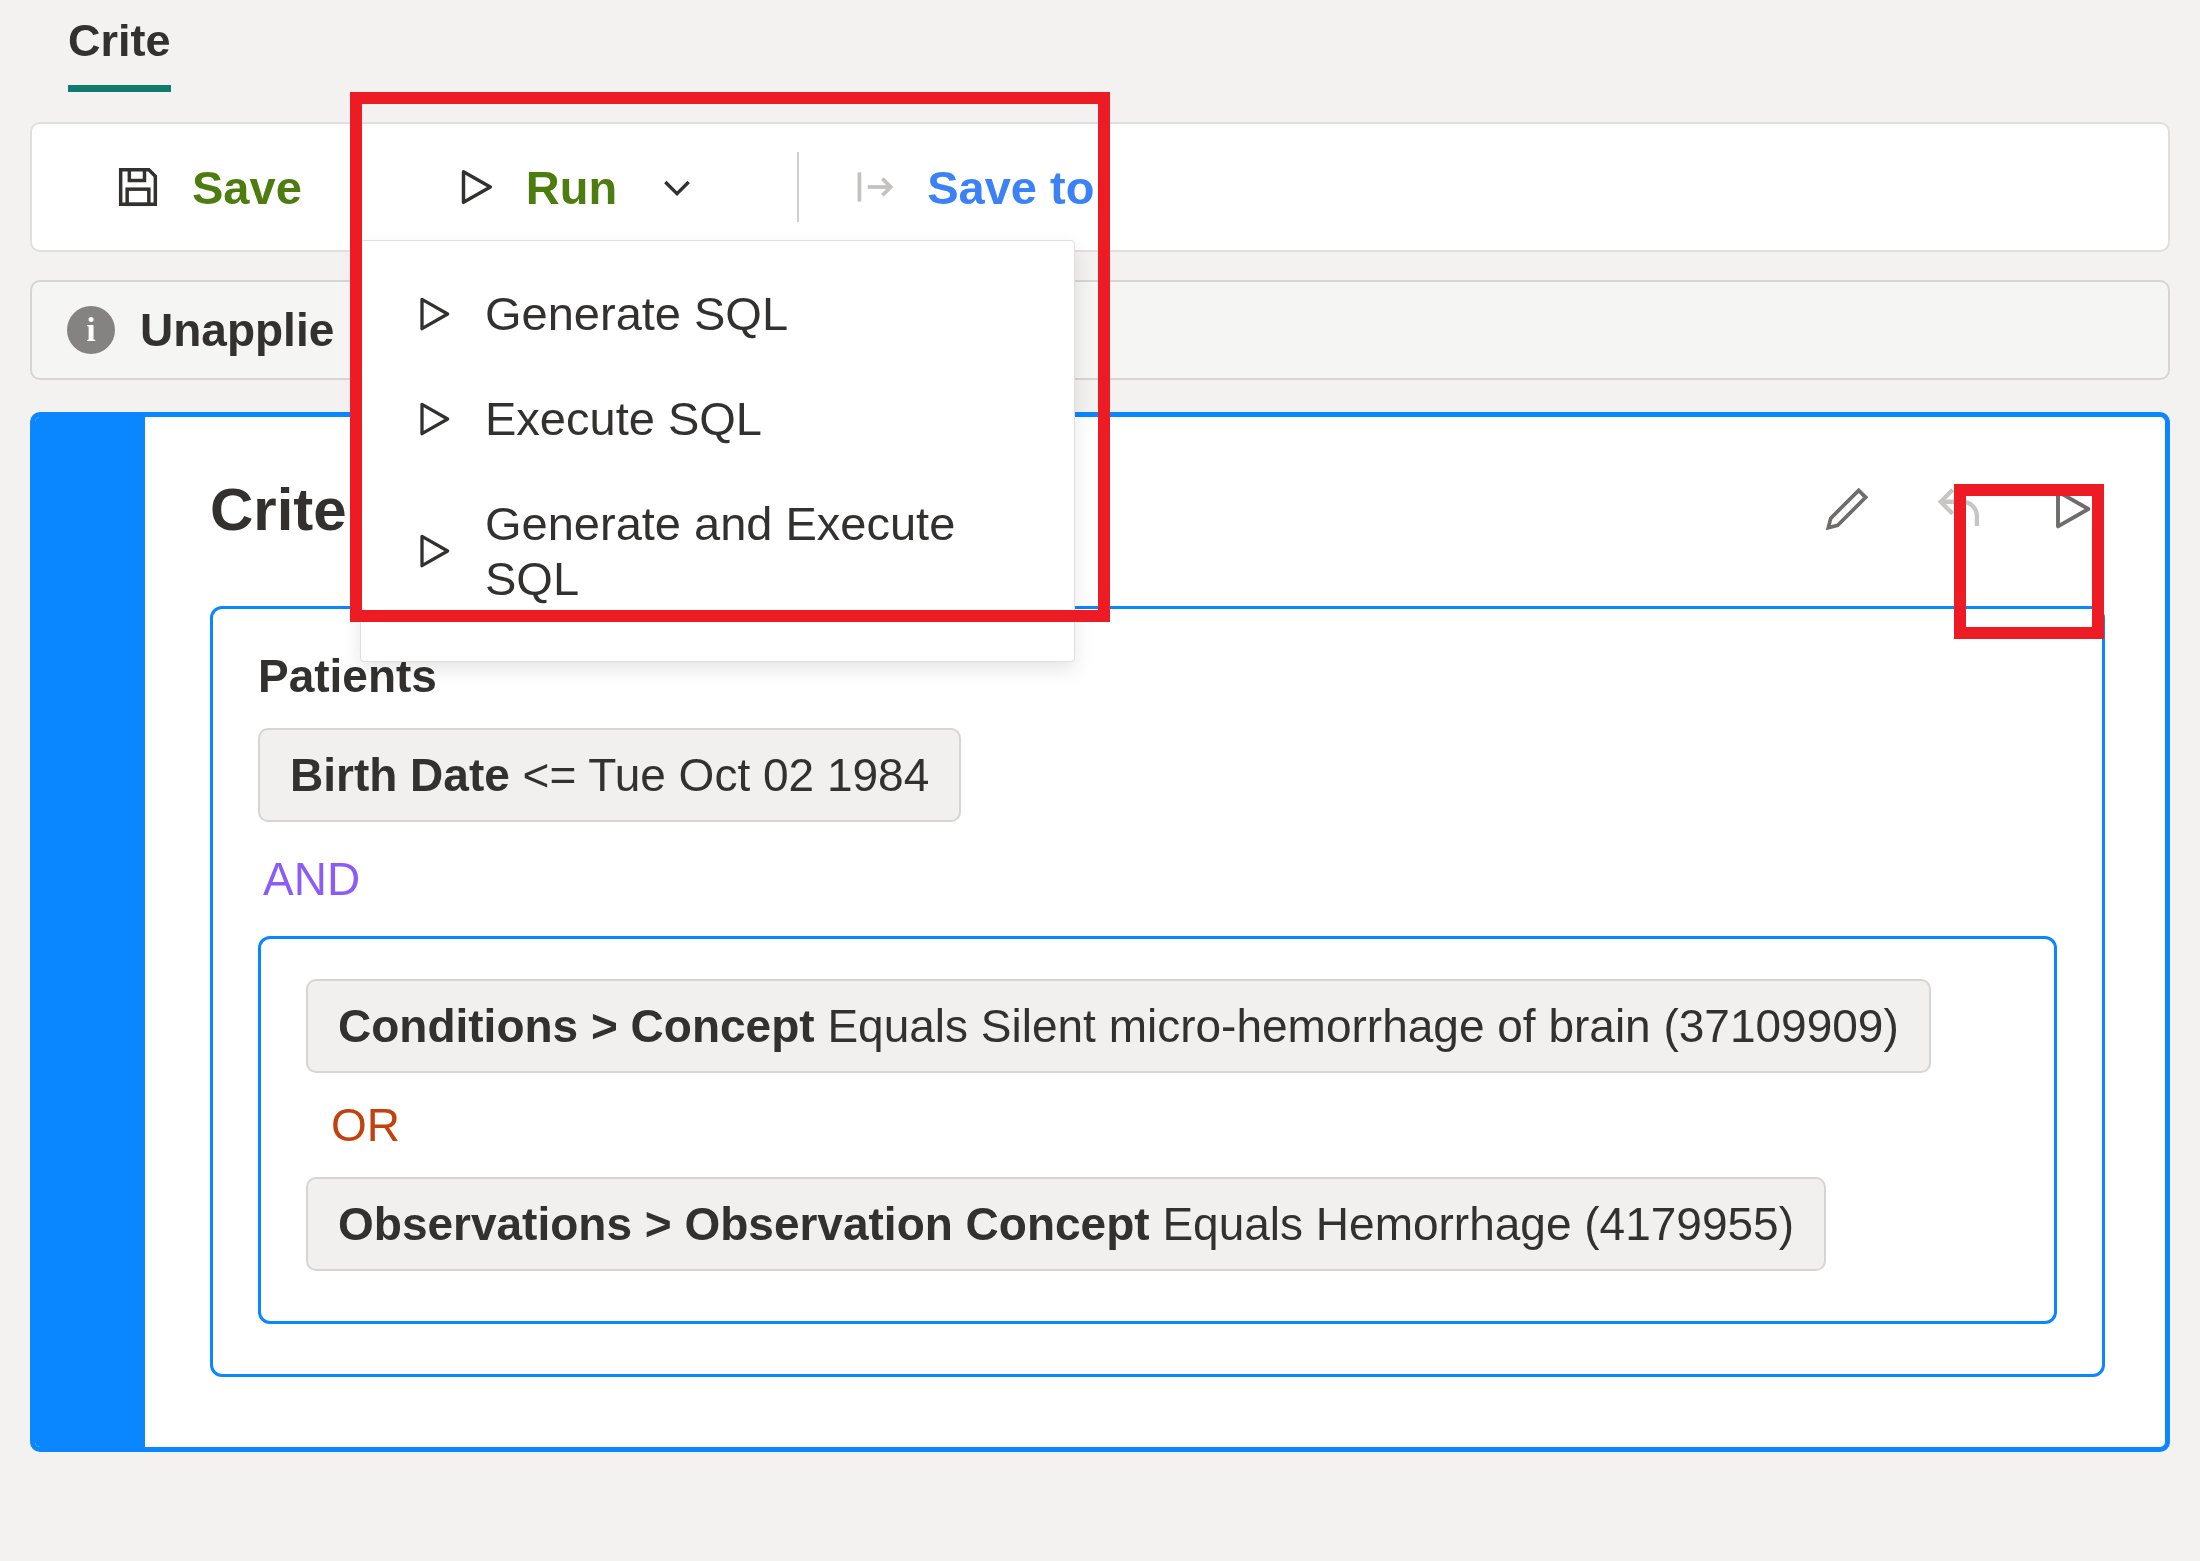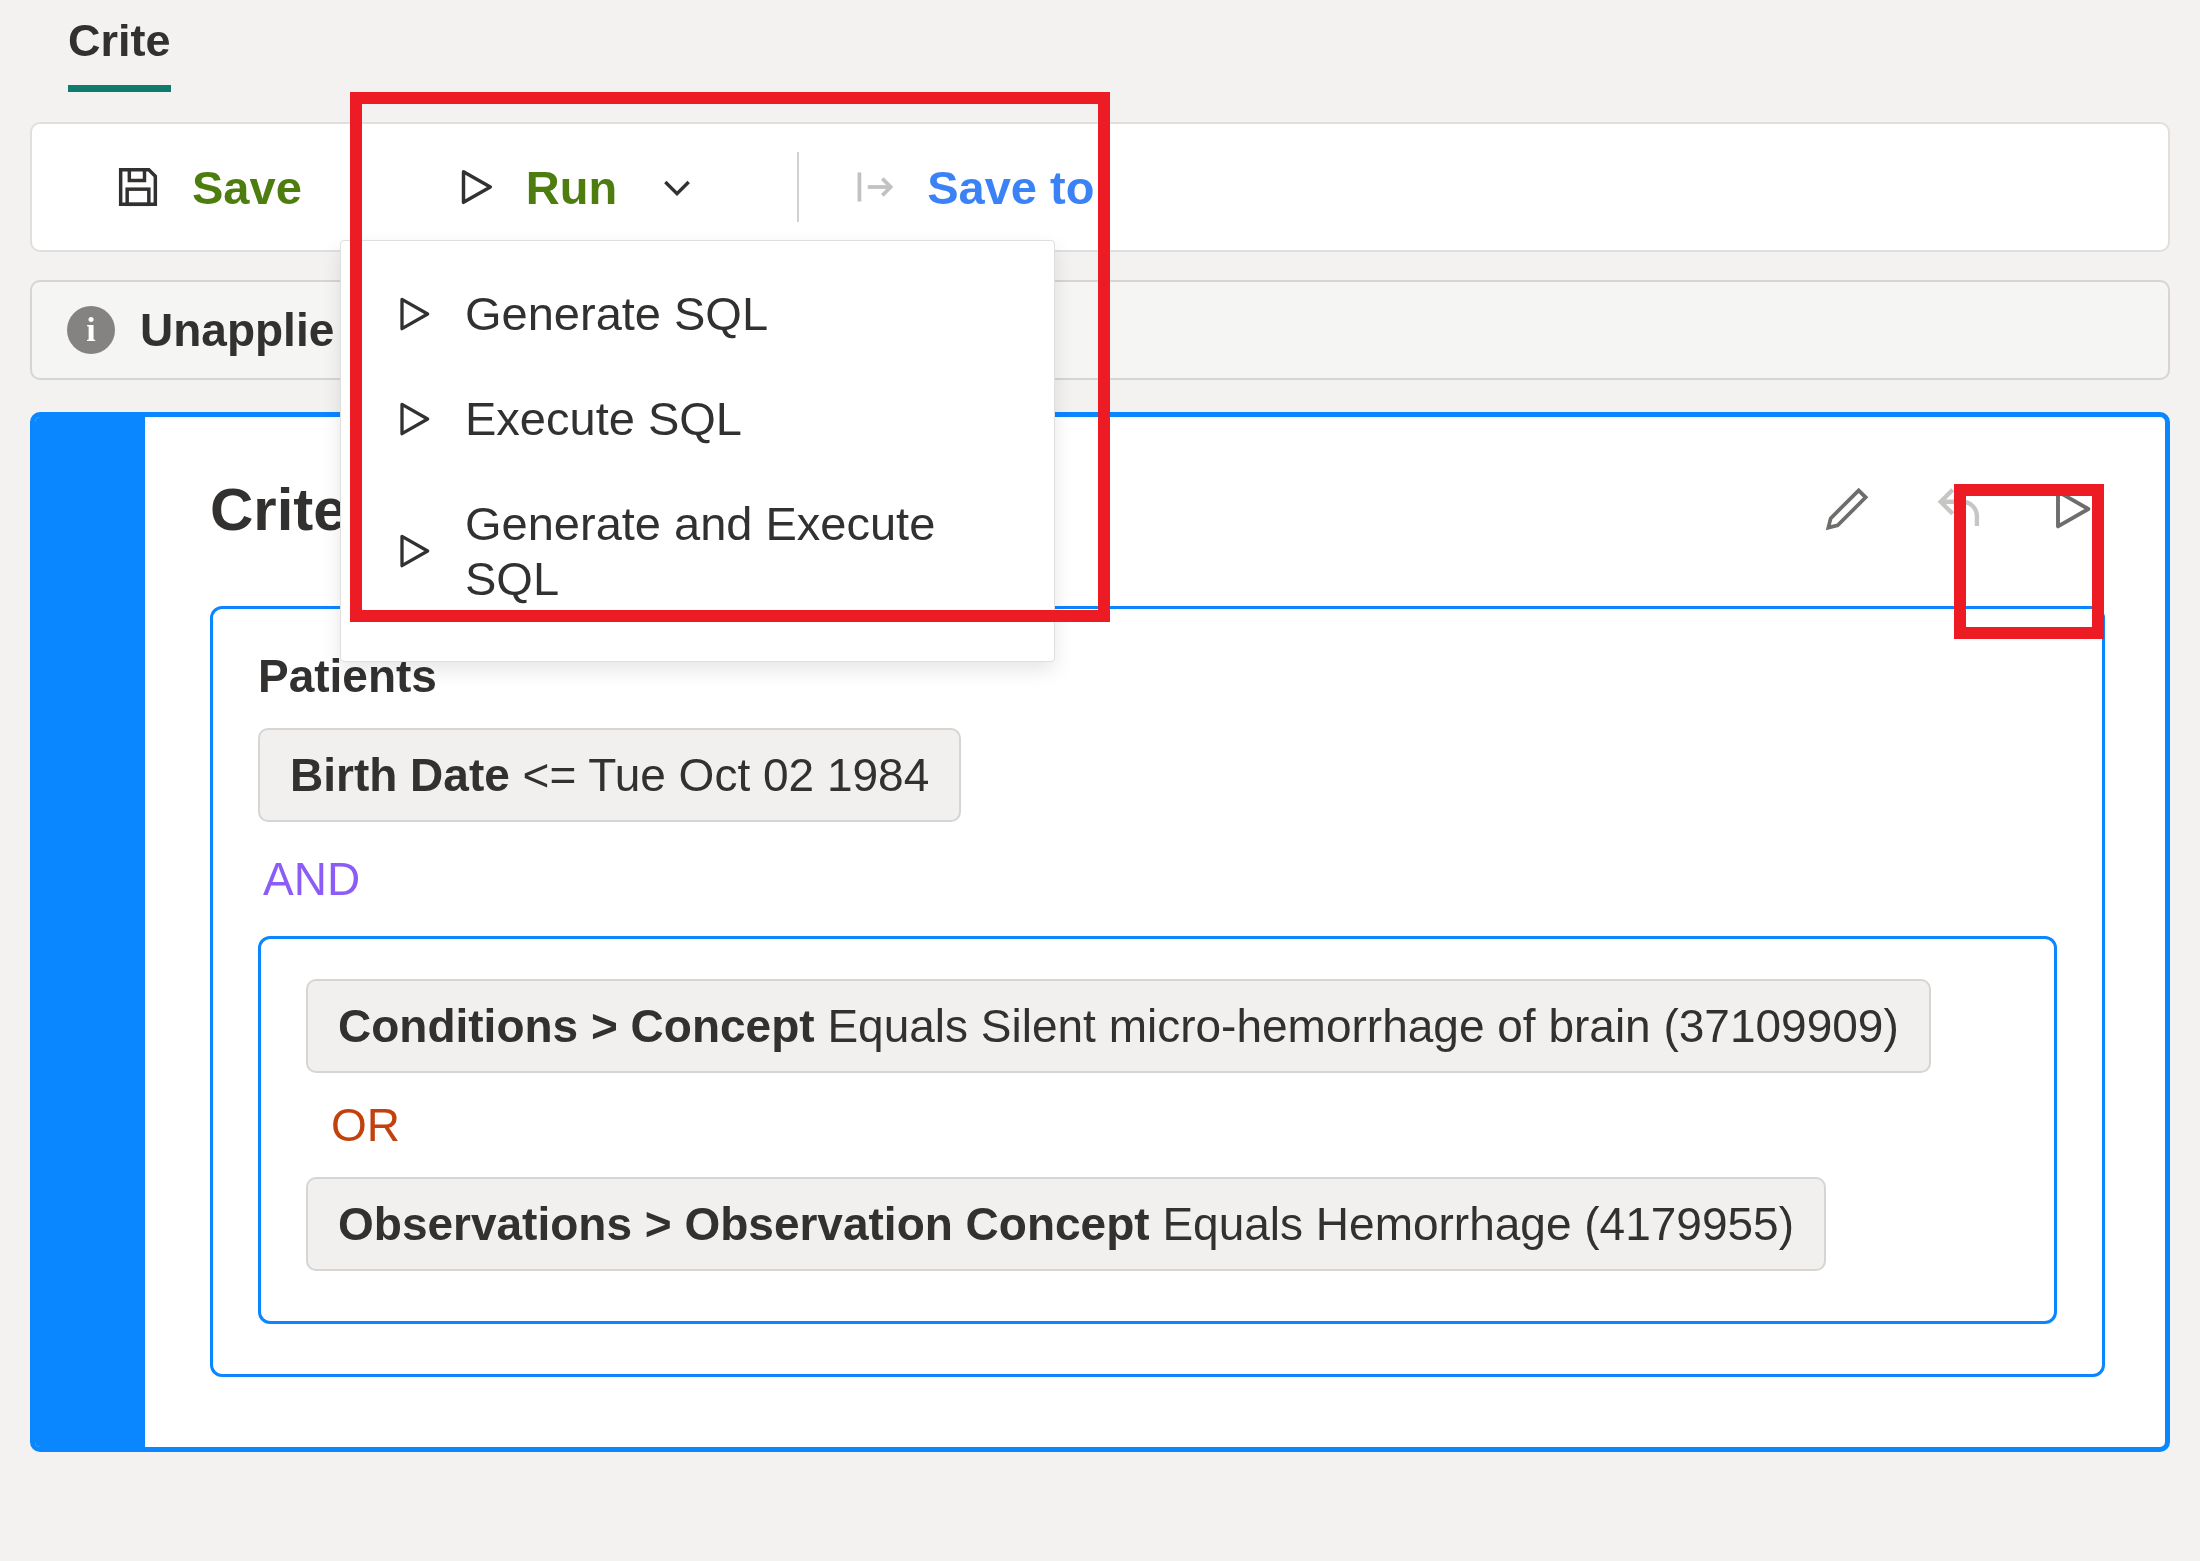--- a/index.html
+++ b/index.html
@@ -59,21 +59,21 @@
       background: #d2d0ce;
       margin: 0 10px 0 60px;
     }
     .chev-down {
       margin-left: 12px;
     }
 
     
     .dropdown {
       position: absolute;
-      left: 340px;
+      left: 360px;
       top: 240px;
       width: 715px;
       background: #ffffff;
       border: 1px solid #e1dfdd;
       box-shadow: 0 8px 20px rgba(0,0,0,0.10);
       border-radius: 4px;
       padding: 20px 0 30px 0;
       z-index: 50;
     }
     .dd-item {

